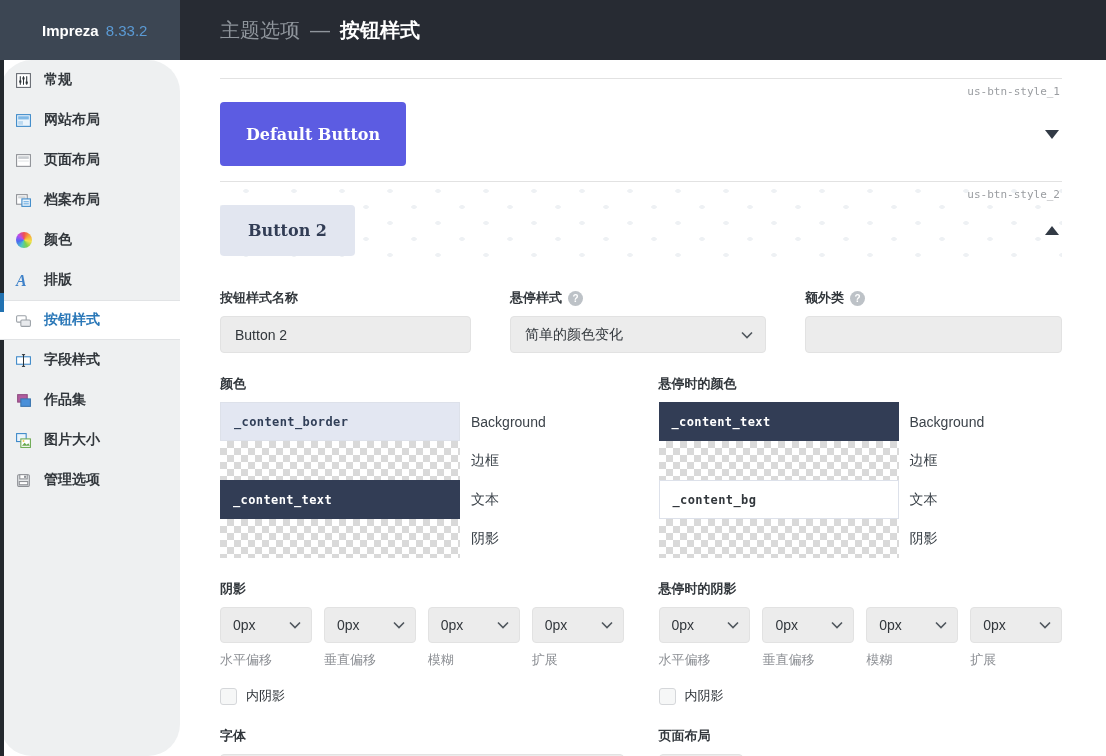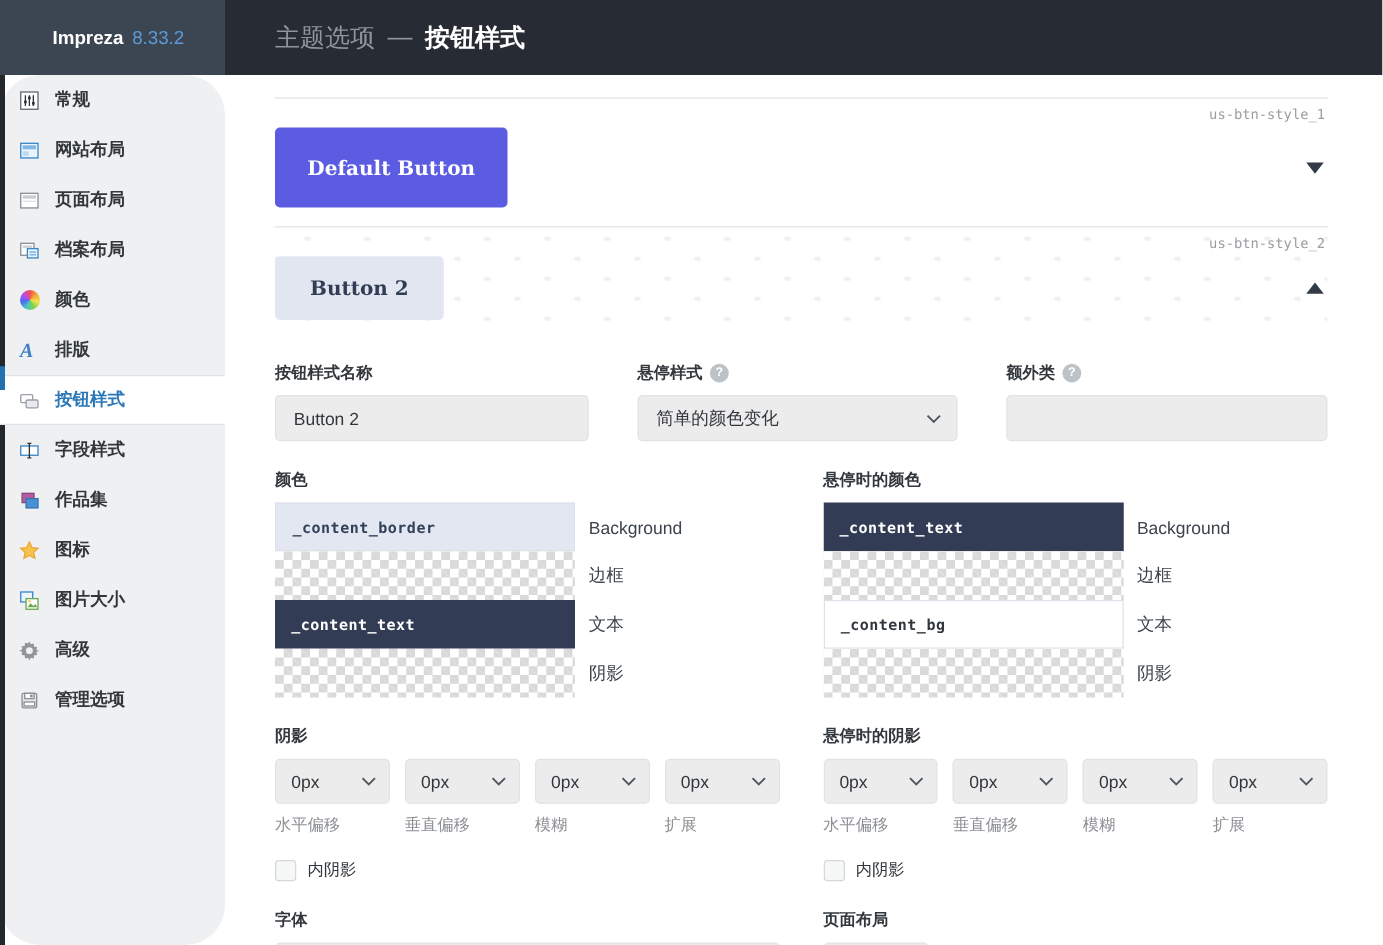--- a/index.html
+++ b/index.html
@@ -198,44 +198,27 @@
           <svg viewBox="0 0 16 16">
             <rect x="2.5" y="2.5" width="9" height="7" fill="#b05c9e" stroke="#8e4a80"></rect>
             <rect x="5.5" y="6.5" width="9" height="7" fill="#4a90d9" stroke="#3a74ae"></rect>
           </svg>
         </span>
       <span>作品集</span>
     </div>
     <div class="sb-item">
       <span class="sb-icon">
           <svg viewBox="0 0 16 16">
-            <path d="M8 1.5l2 4.2 4.6.5-3.4 3.1.9 4.5L8 11.6l-4.1 2.2.9-4.5L1.4 6.2l4.6-.5z" fill="#f7c14b" stroke="#e8a93a"></path>
-          </svg>
-        </span>
-      <span>图标</span>
-    </div>
-    <div class="sb-item">
-      <span class="sb-icon">
-          <svg viewBox="0 0 16 16">
             <rect x="1.5" y="1.5" width="9" height="7.5" fill="#eaf4fc" stroke="#3a87c8"></rect>
             <rect x="5.5" y="6.5" width="9" height="8" fill="#fff" stroke="#6aa84f"></rect>
             <path d="M6.5 13l2.5-3 2 2 1.5-1.5 1.5 2.5z" fill="#6aa84f"></path>
             <circle cx="8" cy="8.5" r="0.9" fill="#f2c94c"></circle>
           </svg>
         </span>
       <span>图片大小</span>
-    </div>
-    <div class="sb-item">
-      <span class="sb-icon">
-          <svg viewBox="0 0 16 16">
-            <path fill="#90959a" d="M8 1l1 2.2 2.3-.6.2 2.4 2.4.2-.6 2.3L15.5 8l-2.2 1 .6 2.3-2.4.2-.2 2.4-2.3-.6L8 15.5 7 13.3l-2.3.6-.2-2.4-2.4-.2.6-2.3L.5 8l2.2-1-.6-2.3 2.4-.2.2-2.4 2.3.6z"></path>
-            <circle cx="8" cy="8" r="2.6" fill="#eef0f1"></circle>
-          </svg>
-        </span>
-      <span>高级</span>
     </div>
     <div class="sb-item">
       <span class="sb-icon">
           <svg viewBox="0 0 16 16">
             <rect x="2.5" y="2.5" width="11" height="11" rx="1" fill="#e6e8ea" stroke="#8c8f94"></rect>
             <rect x="4.5" y="2.5" width="7" height="4" fill="#fff" stroke="#8c8f94"></rect>
             <rect x="8.5" y="3.5" width="2" height="2" fill="#8c8f94"></rect>
             <rect x="4" y="9" width="8" height="3" fill="#fff" stroke="#8c8f94"></rect>
           </svg>
         </span>

